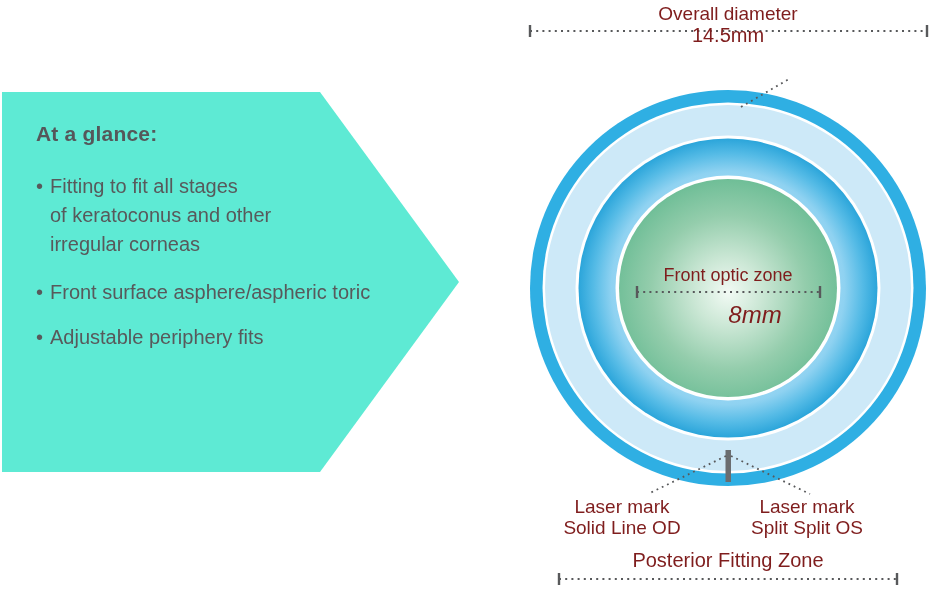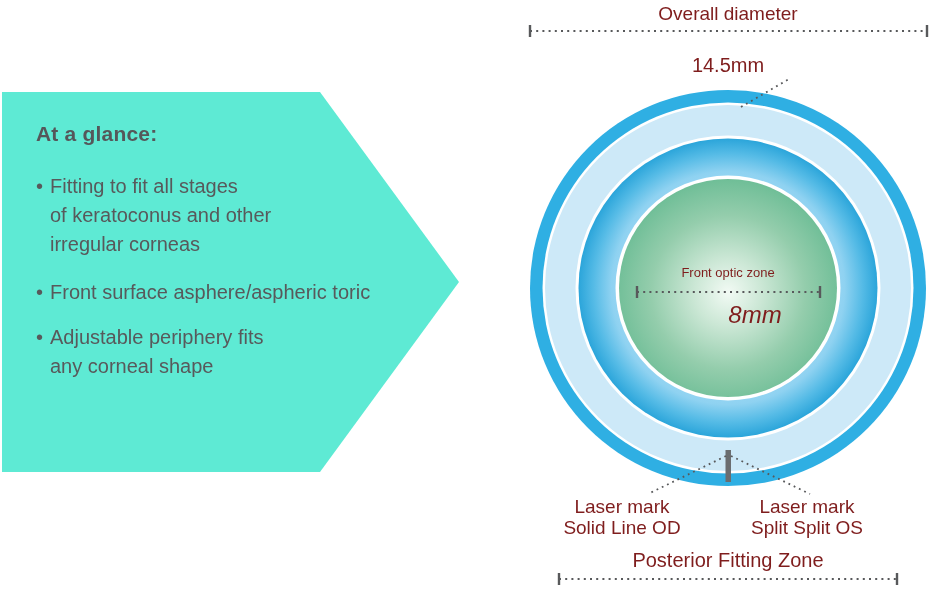--- a/index.html
+++ b/index.html
@@ -51,21 +51,20 @@
       <span class="dot">•</span>
       <div>
         <div>Front surface asphere/aspheric toric</div>
       </div>
     </div>
 
     <div class="bullet" style="top:231px;">
       <span class="dot">•</span>
       <div>
         <div>Adjustable periphery fits</div>
-        <div>any corneal shape</div>
       </div>
     </div>
   </div>
 
   <svg class="lens-svg" width="944" height="590" viewBox="0 0 944 590">
     <defs>
       <radialGradient id="gradFit" cx="50%" cy="50%" r="50%">
         <stop offset="0%" stop-color="#A9DDF6"></stop>
         <stop offset="70%" stop-color="#99D7F4"></stop>
         <stop offset="78%" stop-color="#8FD2F1"></stop>
@@ -107,24 +106,24 @@
       <line x1="559" y1="573" x2="559" y2="585" stroke-width="2.4"></line>
       <line x1="897" y1="573" x2="897" y2="585" stroke-width="2.4"></line>
     </g>
 
     <line x1="741" y1="107" x2="789" y2="79" stroke="#58595B" stroke-width="1.8" stroke-dasharray="1.8 4"></line>
     <line x1="726" y1="456" x2="648" y2="494" stroke="#58595B" stroke-width="1.8" stroke-dasharray="1.8 4"></line>
     <line x1="731" y1="456" x2="810" y2="494" stroke="#58595B" stroke-width="1.8" stroke-dasharray="1.8 4"></line>
   </svg>
 
   <div class="label center" style="left:628px; top:3px;  width:200px;">Overall diameter</div>
-  <div class="label center" style="left:628px; top:54px; width:200px; font-size:20px;">14.5mm</div>
+  <div class="label center" style="left:628px; top:24px; width:200px; font-size:20px;">14.5mm</div>
 
 
-  <div class="label center" style="left:628px; top:265px; width:200px; font-size:13px;">Front optic zone</div>
+  <div class="label center" style="left:628px; top:265px; width:200px; font-size:18px;">Front optic zone</div>
   <div class="label center" style="left:655px; top:301px; width:200px; font-size:24px;font-style:italic;">8mm</div>
 
   <div class="label center" style="left:542px; top:496px; width:160px; line-height:21px;">
     <div>Laser mark</div>
     <div>Solid Line OD</div>
   </div>
 
   <div class="label center" style="left:727px; top:496px; width:160px; line-height:21px;">
     <div>Laser mark</div>
     <div>Split Split OS</div>

